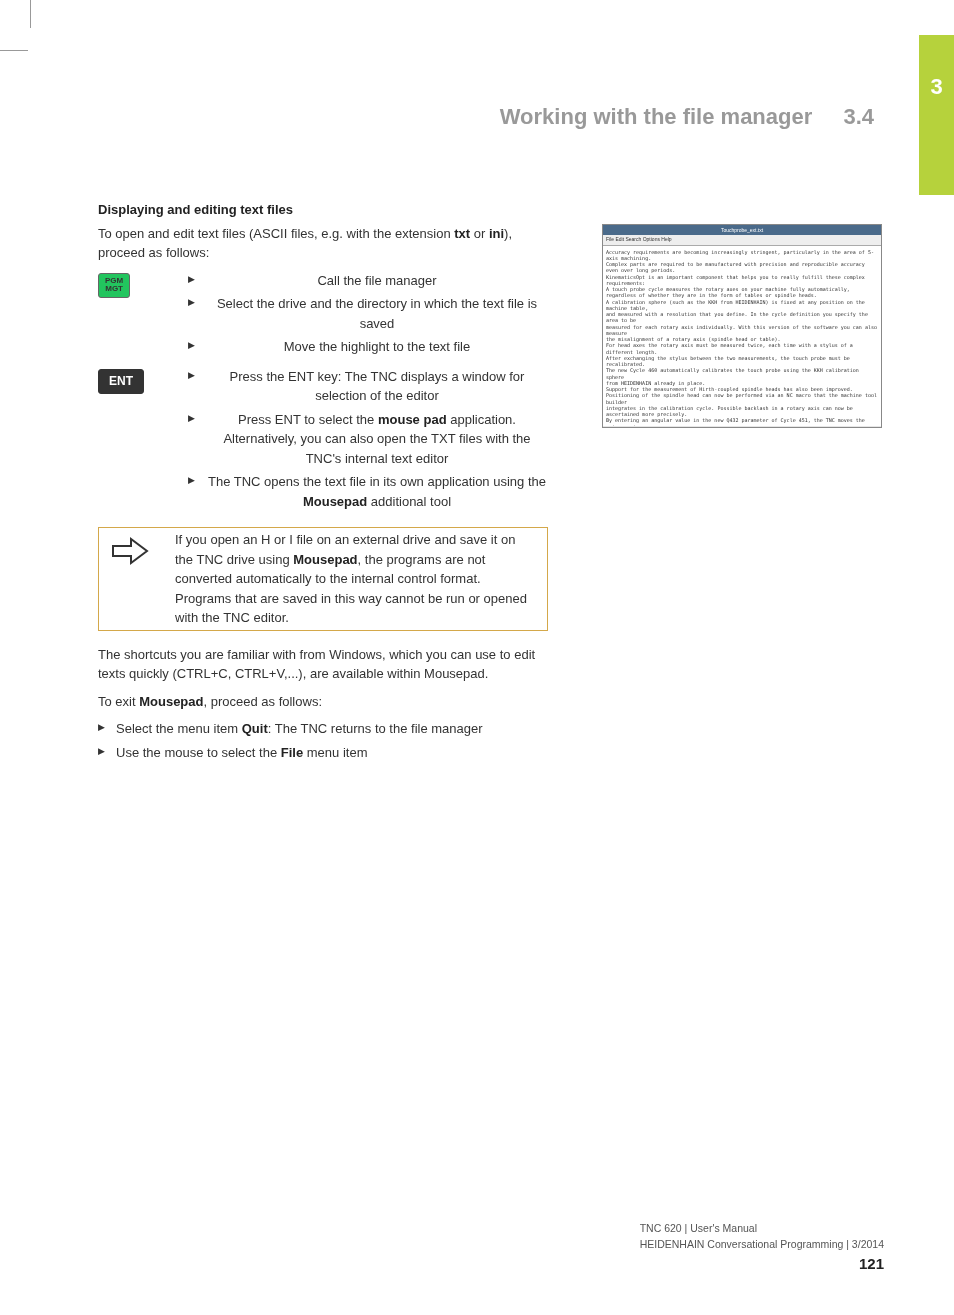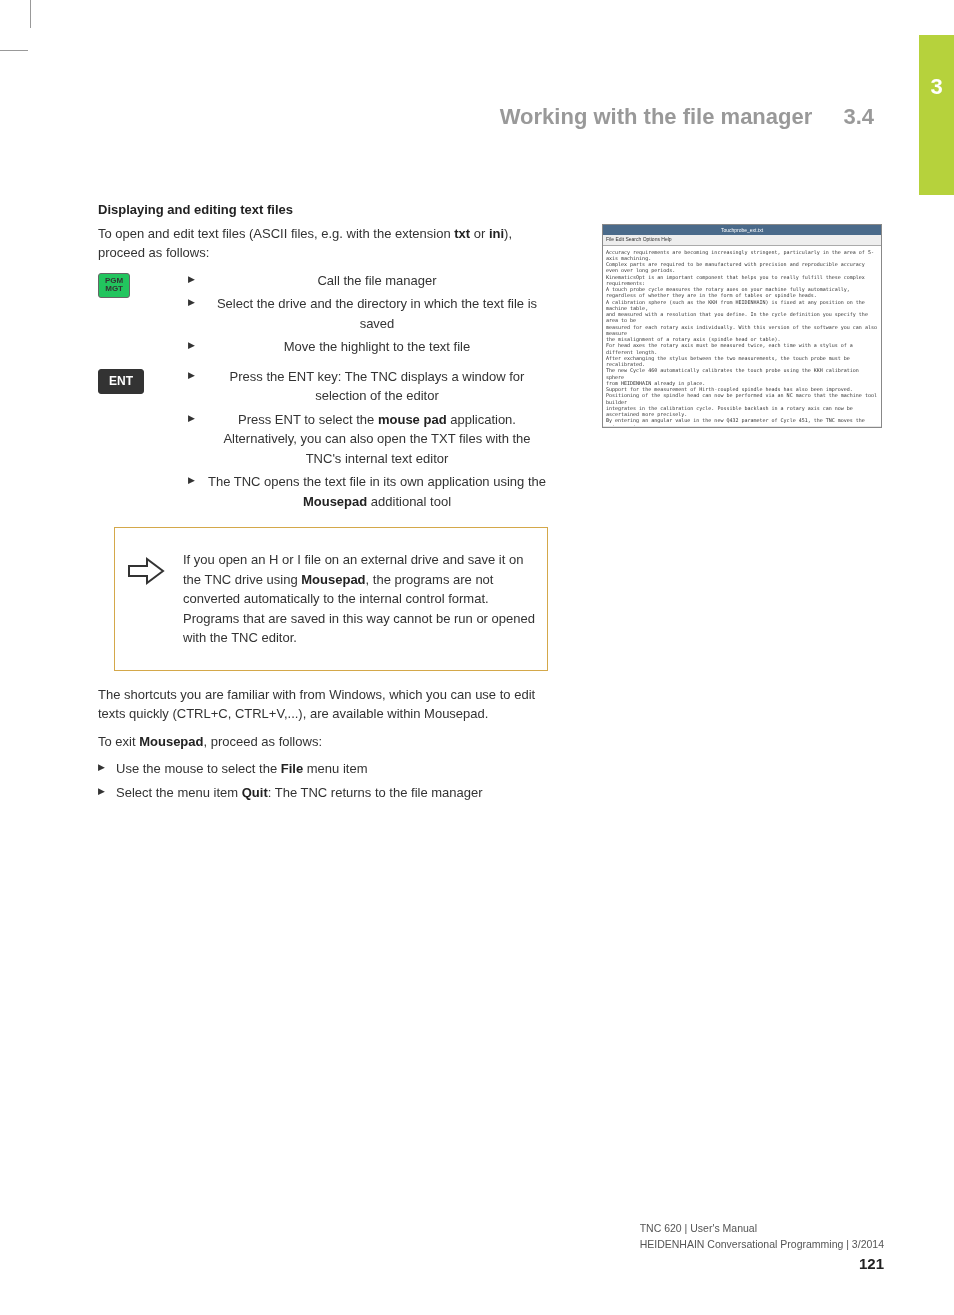--- a/index.html
+++ b/index.html
@@ -80,24 +80,24 @@
     position: absolute;
     left: 0;
     top: 2px;
     font-size: 9px;
     color: #333;
   }
 
   .note-box {
     border: 1px solid #d4a84a;
     background: #fff;
-    padding: 22px 12px;
-    margin: 12px 0 14px 16px;
+    padding: 2px 12px;
+    margin: 12px 0 14px 0;
     display: flex;
-    gap: 16px;
+    gap: 24px;
   }
   .note-icon { width: 40px; flex-shrink: 0; padding-top: 6px; }
   .note-text { flex: 1; }
 
   strong { font-weight: bold; color: #222; }
 
   .screenshot {
     position: absolute;
     top: 224px;
     right: 72px;
@@ -215,24 +215,24 @@
     </div>
   </div>
 
   <p class="para">The shortcuts you are familiar with from Windows, which you can use to edit texts quickly (CTRL+C, CTRL+V,...), are available within Mousepad.</p>
   <p class="para">
     <span>To exit </span><strong>Mousepad</strong><span>, proceed as follows:</span>
   </p>
 
   <ul class="arrows">
     <li>
-      <span>Use the mouse to select the </span><strong>File</strong><span> menu item</span>
+      <span>Select the menu item </span><strong>Quit</strong><span>: The TNC returns to the file manager</span>
     </li>
     <li>
-      <span>Select the menu item </span><strong>Quit</strong><span>: The TNC returns to the file manager</span>
+      <span>Use the mouse to select the </span><strong>File</strong><span> menu item</span>
     </li>
   </ul>
 
 </div>
 
 <div class="screenshot">
   <div class="screenshot-titlebar">Touchprobe_ext.txt</div>
   <div class="screenshot-menu">File  Edit  Search  Options  Help</div>
   <div class="screenshot-body" id="shot-body">
       <div>Accuracy requirements are becoming increasingly stringent, particularly in the area of 5-axis machining.</div>

